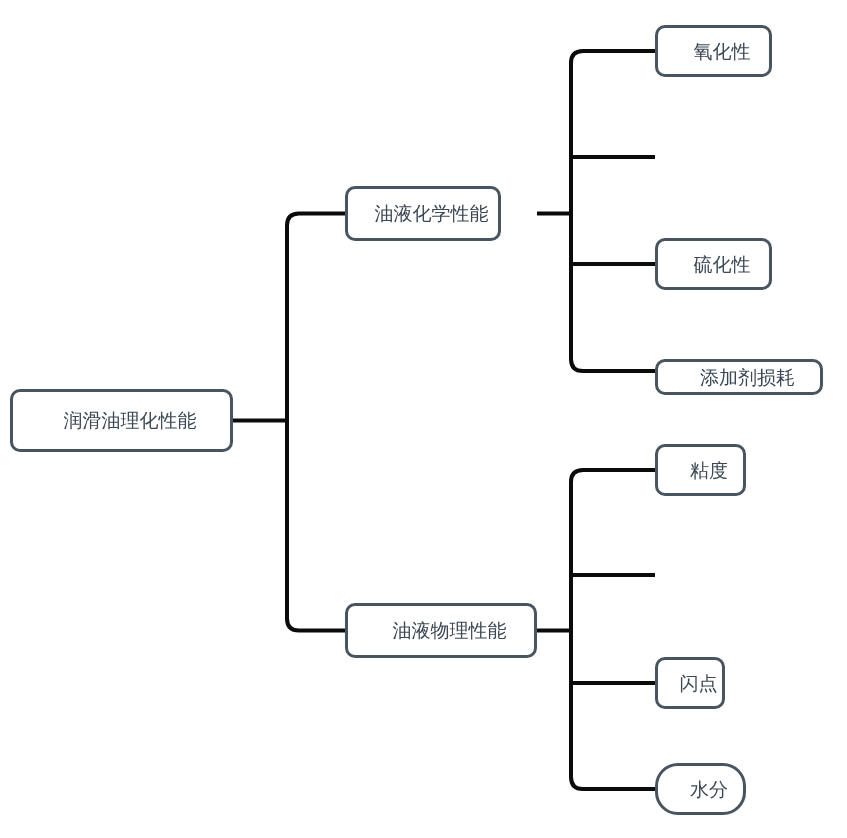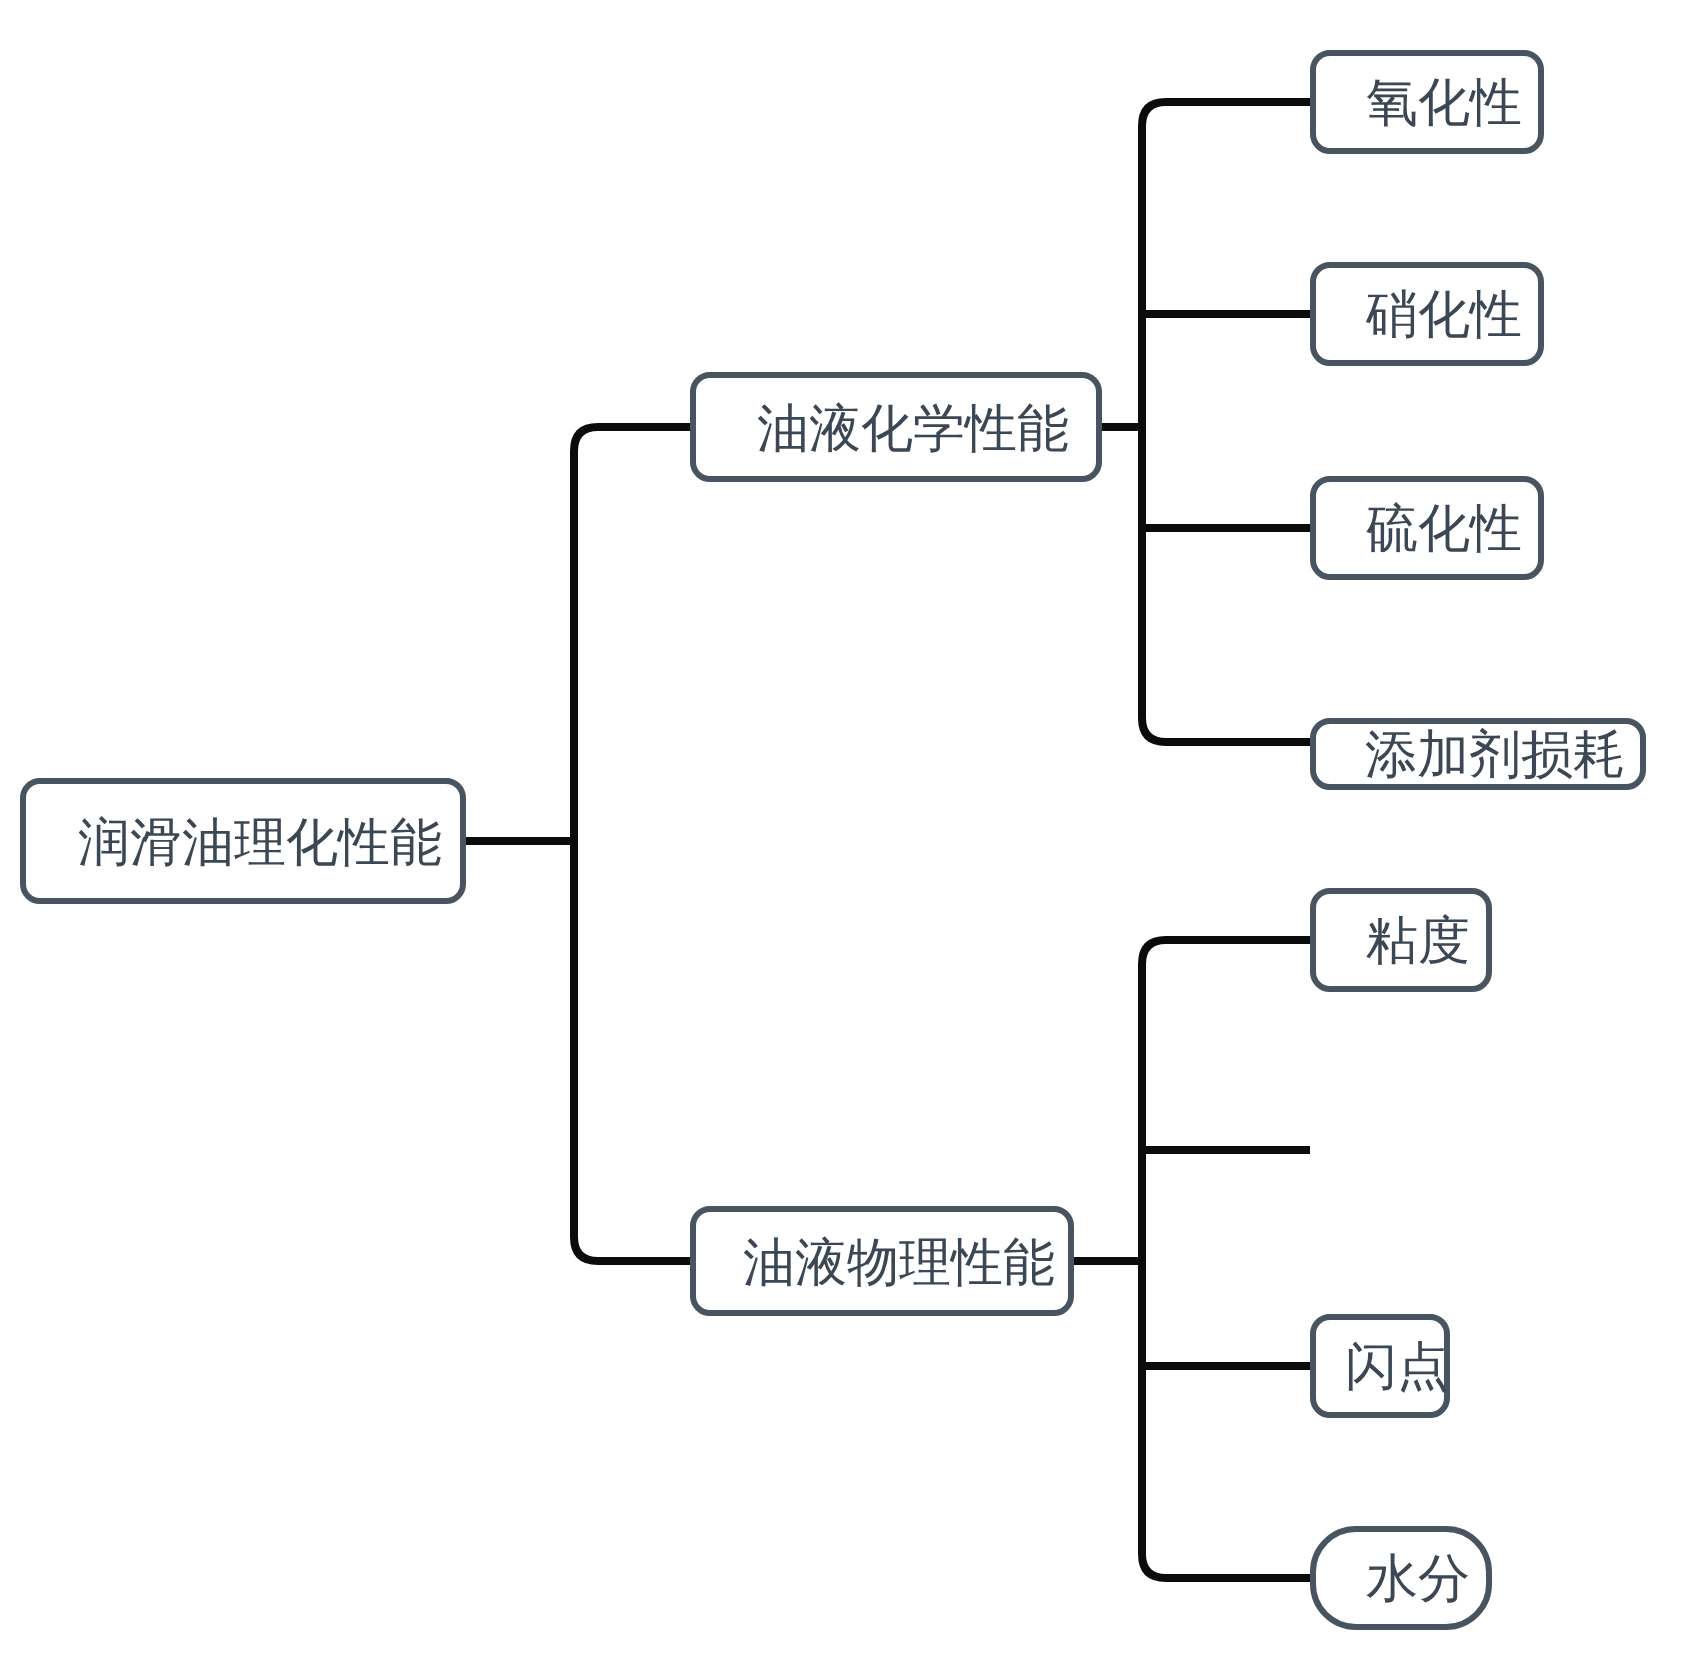--- a/index.html
+++ b/index.html
@@ -24,27 +24,27 @@
   .node {
     position: absolute;
     box-sizing: border-box;
     display: flex;
     align-items: center;
     justify-content: center;
     background: #ffffff;
     border: 3px solid #485460;
     border-radius: 10px;
     color: #3b4754;
-    font-size: 26px;
+    font-size: 19px;
     line-height: 1;
     white-space: nowrap;
     padding-left: 17px;
   }
   .n-root { left: 10px;  top: 389px; width: 223px; height: 63px; }
-  .n-chem { left: 345px; top: 186px; width: 206px; height: 55px; text-align: right; }
+  .n-chem { left: 345px; top: 186px; width: 156px; height: 55px; text-align: right; }
   .n-phys { left: 345px; top: 603px; width: 192px; height: 55px; }
   .n-l1   { left: 655px; top: 25px;  width: 117px; height: 52px; }
   .n-l2   { left: 655px; top: 131px; width: 117px; height: 52px; }
   .n-l3   { left: 655px; top: 238px; width: 117px; height: 52px; }
   .n-l4   { left: 655px; top: 345px; width: 168px; height: 36px; margin-top: 14px; }
   .n-l5   { left: 655px; top: 444px; width: 91px;  height: 52px; }
   .n-l6   { left: 655px; top: 549px; width: 132px; height: 52px; }
   .n-l7   { left: 655px; top: 657px; width: 70px;  height: 52px; }
   .n-l8   { left: 655px; top: 763px; width: 91px;  height: 52px; border-radius: 23px; }
 </style>
@@ -71,21 +71,20 @@
   </svg>
 
   <div class="node n-root">润滑油理化性能</div>
 
   <div class="node n-chem">油液化学性能</div>
 
   <div class="node n-phys">油液物理性能</div>
 
   <div class="node n-l1">氧化性</div>
 
-  <div class="node n-l2">硝化性</div>
 
   <div class="node n-l3">硫化性</div>
 
   <div class="node n-l4">添加剂损耗</div>
 
   <div class="node n-l5">粘度</div>
 
 
   <div class="node n-l7">闪点</div>
 

